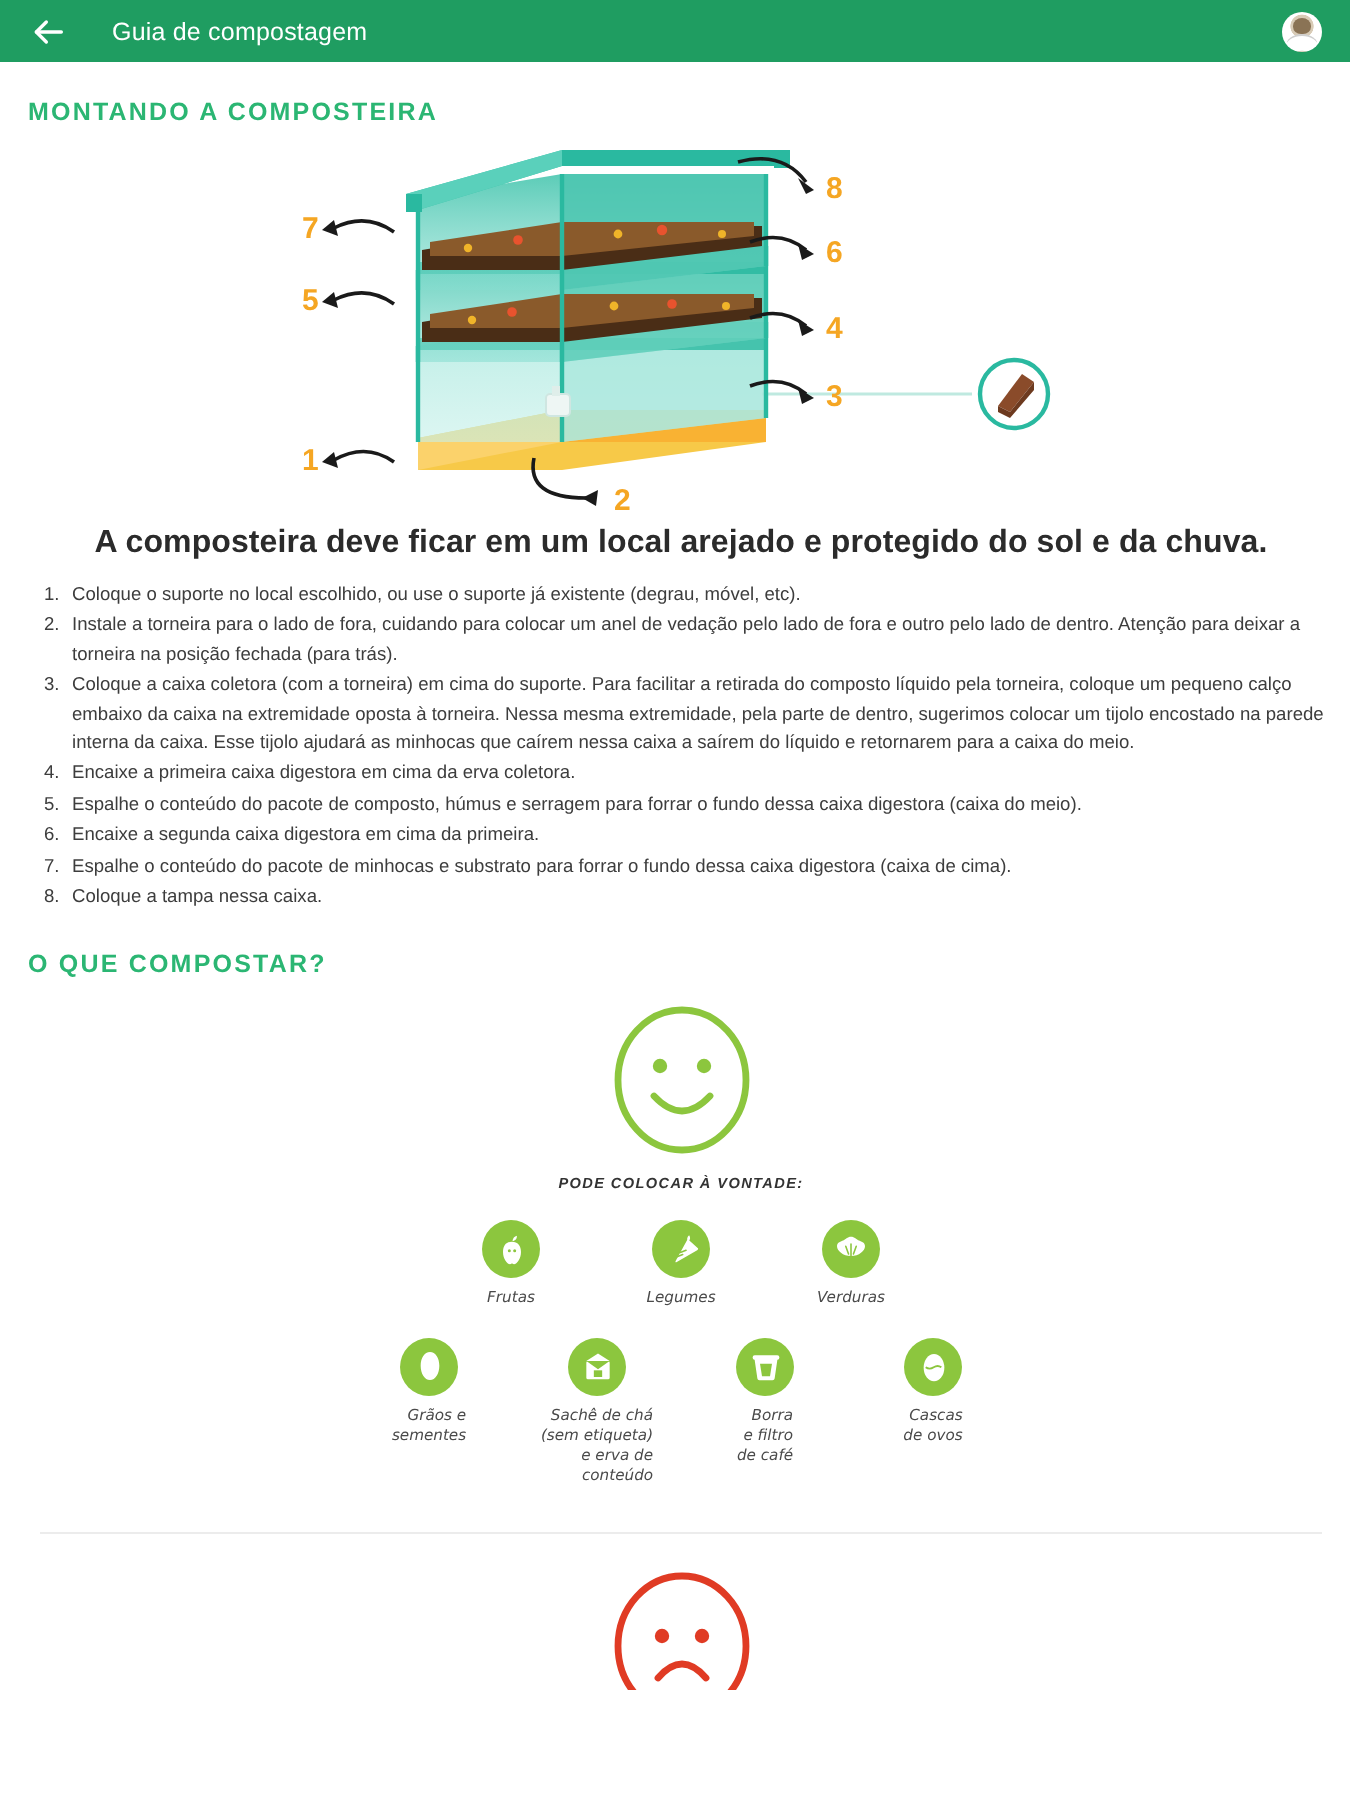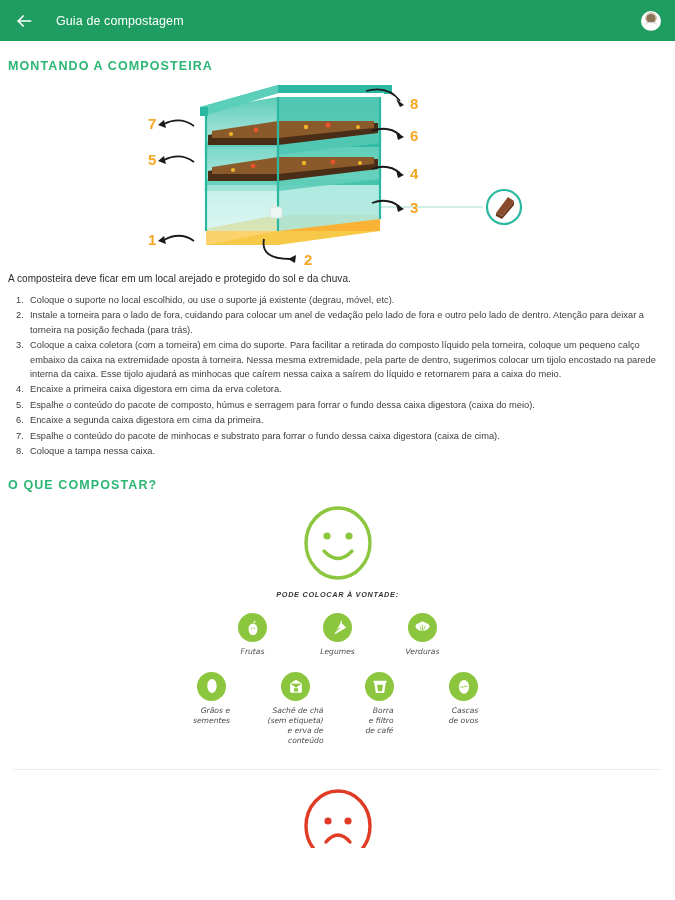--- a/index.html
+++ b/index.html
@@ -6,21 +6,21 @@
   html, body {
     width: 675px;
     height: 900px;
     overflow: hidden;
     background: #ffffff;
     font-family: "Liberation Sans", sans-serif;
   }
 
   
   .appbar {
-    height: 41px;
+    height: 31px;
     background: #1f9d61;
     display: flex;
     align-items: center;
     padding: 0 14px;
     position: relative;
   }
   .back-icon {
     width: 20px; height: 20px;
     flex: 0 0 20px;
     display: flex; align-items: center; justify-content: center;
@@ -57,21 +57,21 @@
     position: absolute;
     left: 50%; bottom: -4px;
     width: 16px; height: 11px;
     transform: translateX(-50%);
     background: #ffffff;
     border-radius: 50% 50% 0 0;
     border-top: 1px solid #cfcfcf;
   }
 
   
-  .content { padding: 0 8px; }
+  .content { padding: 0 8px; margin-left: 6px; }
 
   .section-heading {
     color: #2bb673;
     font-size: 12.5px;
     font-weight: bold;
     letter-spacing: 1.1px;
     margin-top: 18px;
     margin-bottom: 4px;
   }
 
@@ -79,26 +79,27 @@
   .diagram-wrap {
     width: 100%;
     display: flex;
     justify-content: center;
     margin-top: 6px;
   }
   .diagram-wrap svg { display: block; }
 
   
   .lead {
-    font-size: 10px;
-    font-weight: normal;
+    font-size: 16px;
+    font-weight: bold;
     color: #2b2b2b;
     margin-top: 4px;
     margin-bottom: 9px;
     letter-spacing: .05px;
+    text-align: center;
   }
   ol.steps {
     list-style: none;
     counter-reset: step;
     font-size: 9.3px;
     color: #3d3d3d;
     line-height: 1.55;
   }
   ol.steps > li {
     counter-increment: step;

